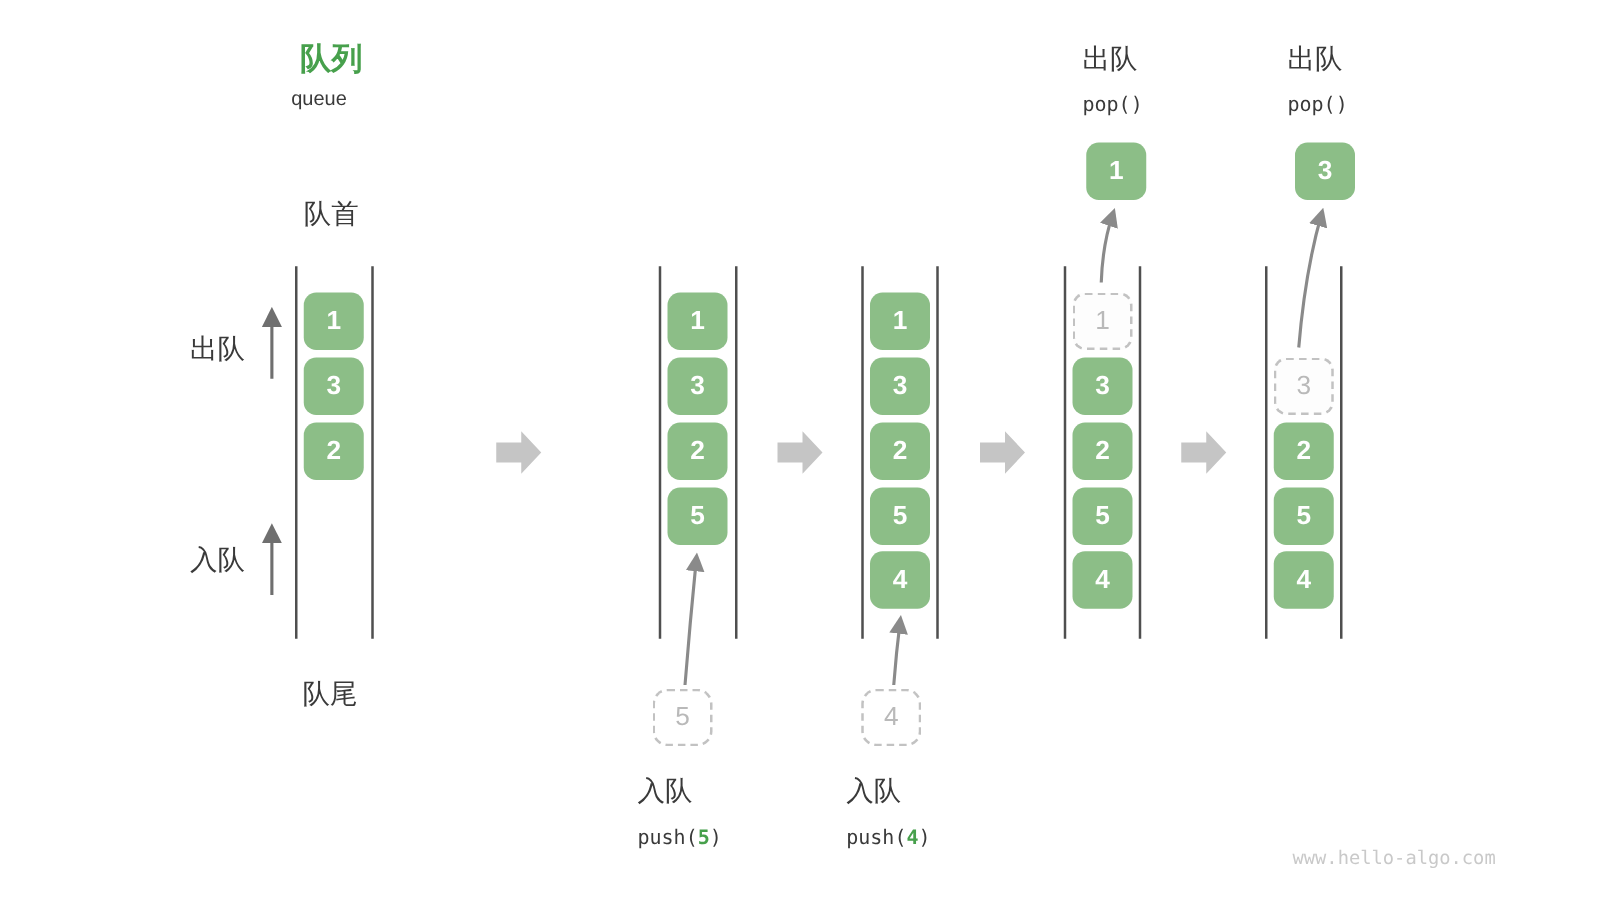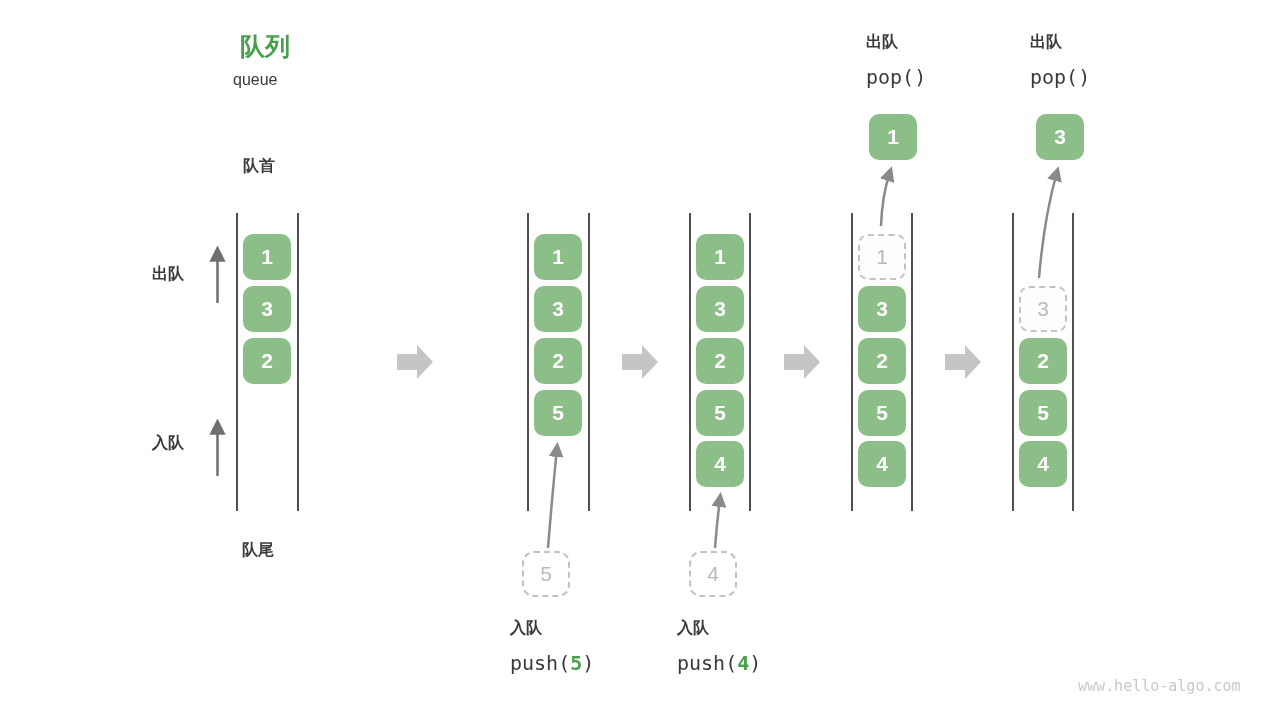--- a/index.html
+++ b/index.html
@@ -21,28 +21,28 @@
   .title-zh {
     font-size: 25px;
     font-weight: 700;
     color: var(--title-green, #47a04c);
   }
   .title-en {
     font-size: 16px;
     color: var(--ink, #3a3a3a);
   }
   .zh-label {
-    font-size: 16px;
-    font-weight: 700;
+    font-size: 22px;
+    font-weight: 400;
     color: var(--ink, #3a3a3a);
     white-space: nowrap;
   }
   .code {
     font-family: "DejaVu Sans Mono", "Liberation Mono", monospace;
-    font-size: 20px;
+    font-size: 16px;
     color: var(--ink, #3a3a3a);
     white-space: nowrap;
   }
   .code .arg {
     color: var(--title-green, #47a04c);
     font-weight: 700;
   }
   .watermark {
     font-family: "DejaVu Sans Mono", "Liberation Mono", monospace;
     font-size: 15px;
@@ -193,15 +193,15 @@
 
   <div class="abs" style="left:866px; top:32px;">
     <span class="zh-label anno-line1">出队</span>
     <span class="code anno-line2">pop()</span>
   </div>
   <div class="abs" style="left:1030px; top:32px;">
     <span class="zh-label anno-line1">出队</span>
     <span class="code anno-line2">pop()</span>
   </div>
 
-  <div class="abs watermark" style="left:1078px; top:677px;">www.hello-algo.com</div>
+  <div class="abs watermark" style="left:1034px; top:677px;">www.hello-algo.com</div>
 
 </div>
 
 </body></html>

